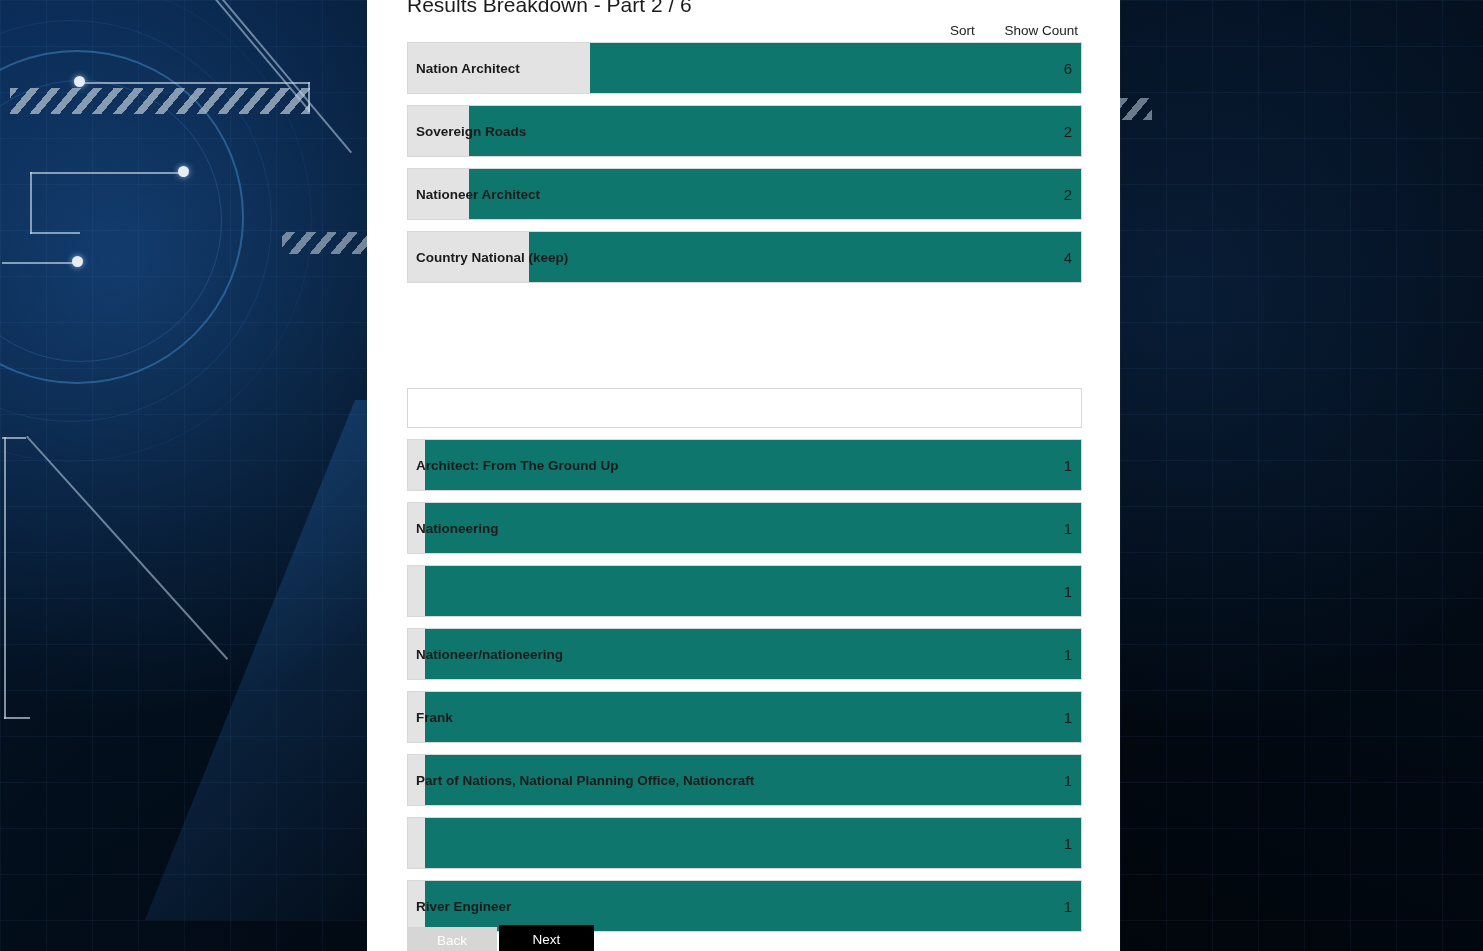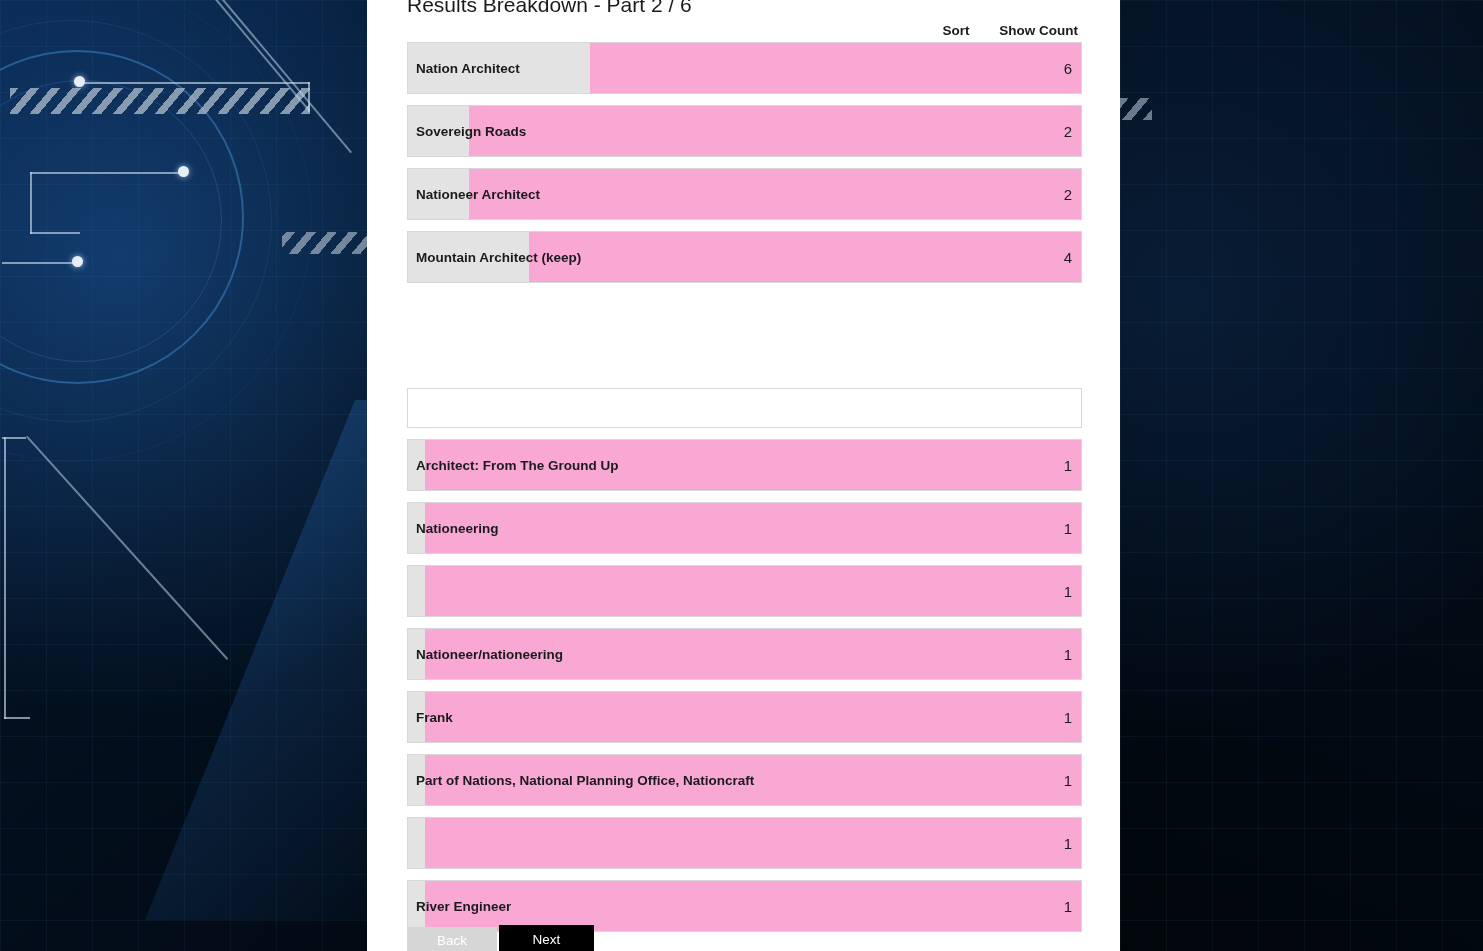--- a/index.html
+++ b/index.html
@@ -108,31 +108,30 @@
     color: #1b1b1b;
     font-weight: 400;
     white-space: nowrap;
   }
   .col-heads {
     position: absolute;
     top: 23px;
     right: 42px;
     font-size: 13.5px;
     color: #1b1b1b;
-    font-weight: bold;
   }
   .col-heads span { margin-left: 26px; }
 
   .bars { position: absolute; left: 40px; top: 42px; width: 675px; }
   .bar-row {
     position: relative;
     height: 52px;
     margin-bottom: 11px;
     border: 1px solid #d8d8d8;
-    background: #f9a8d4;
+    background: #0f766e;
     box-sizing: border-box;
   }
   .bar-fill {
     position: absolute;
     left: 0; top: 0; bottom: 0;
     background: #e3e3e3;
   }
   .bar-label {
     position: absolute;
     left: 8px;
@@ -262,21 +261,21 @@
           <div class="bar-label">Sovereign Roads</div>
           <div class="bar-count">2</div>
         </div>
         <div class="bar-row">
           <div class="bar-fill" style="width: 9%;"></div>
           <div class="bar-label">Nationeer Architect</div>
           <div class="bar-count">2</div>
         </div>
         <div class="bar-row">
           <div class="bar-fill" style="width: 18%;"></div>
-          <div class="bar-label">Mountain Architect (keep)</div>
+          <div class="bar-label">Country National (keep)</div>
           <div class="bar-count">4</div>
         </div>
       </div>
 
     <div class="bars" id="other-bars" style="top: 388px; text-align: right;">
         <div class="spacer-row"></div>
         <div class="bar-row">
           <div class="bar-fill" style="width: 2.6%;"></div>
           <div class="bar-label">Architect: From The Ground Up</div>
           <div class="bar-count">1</div>

